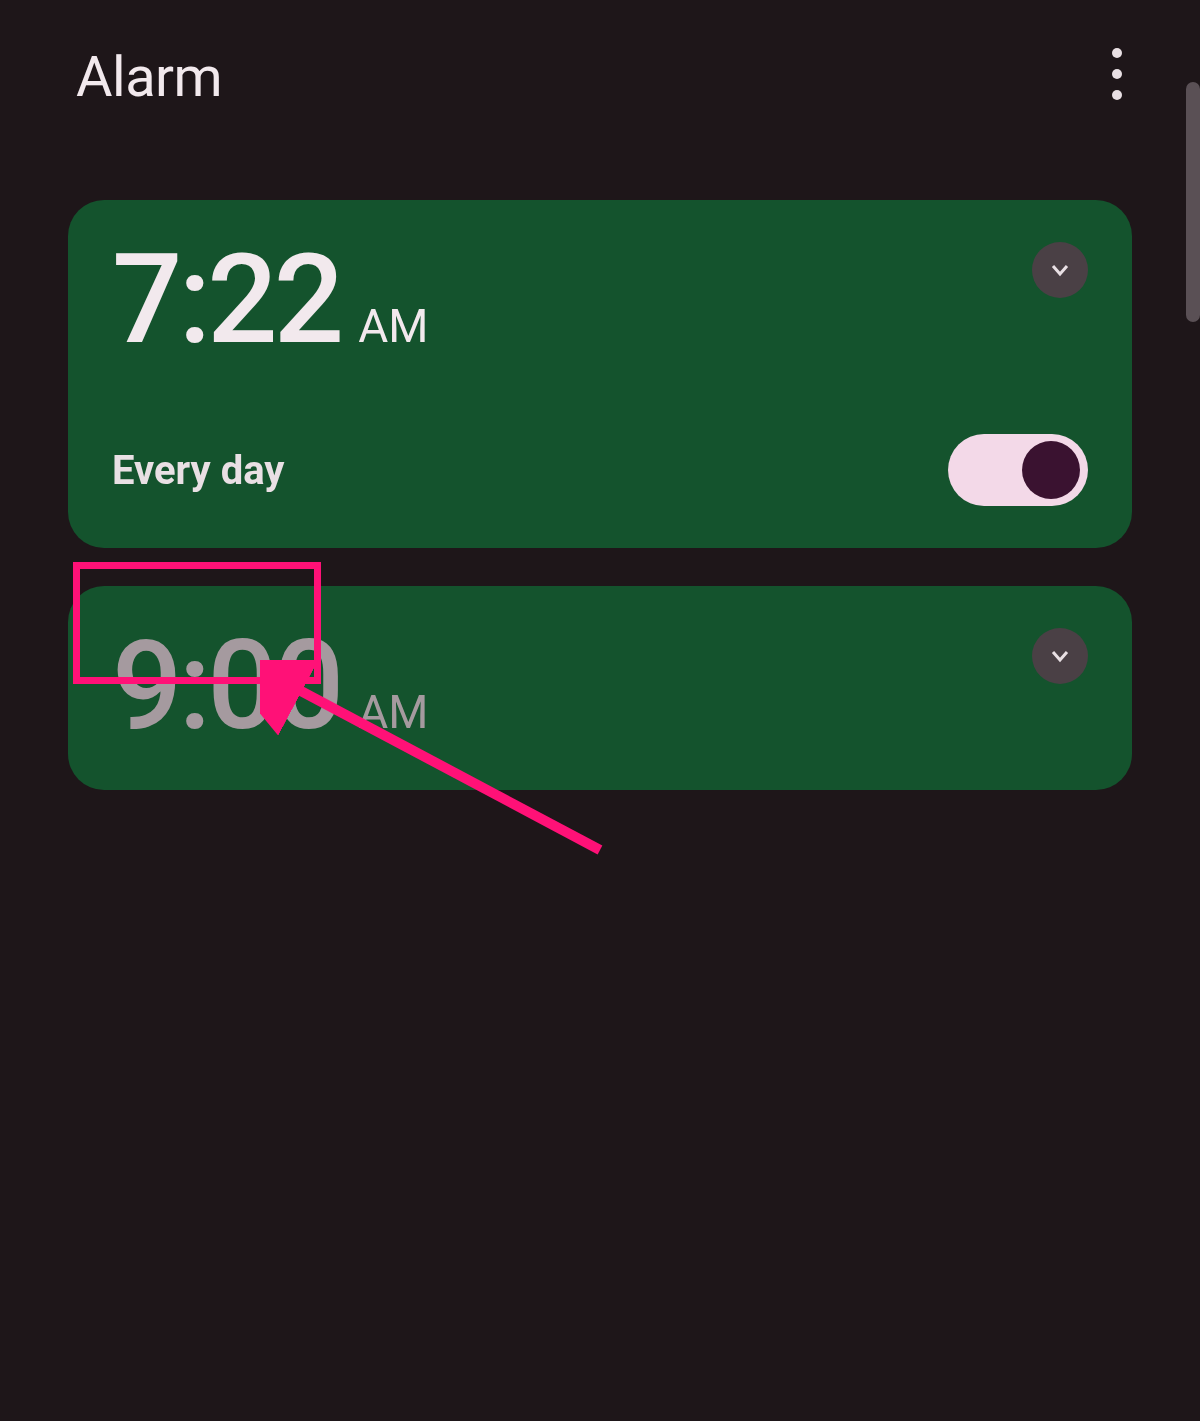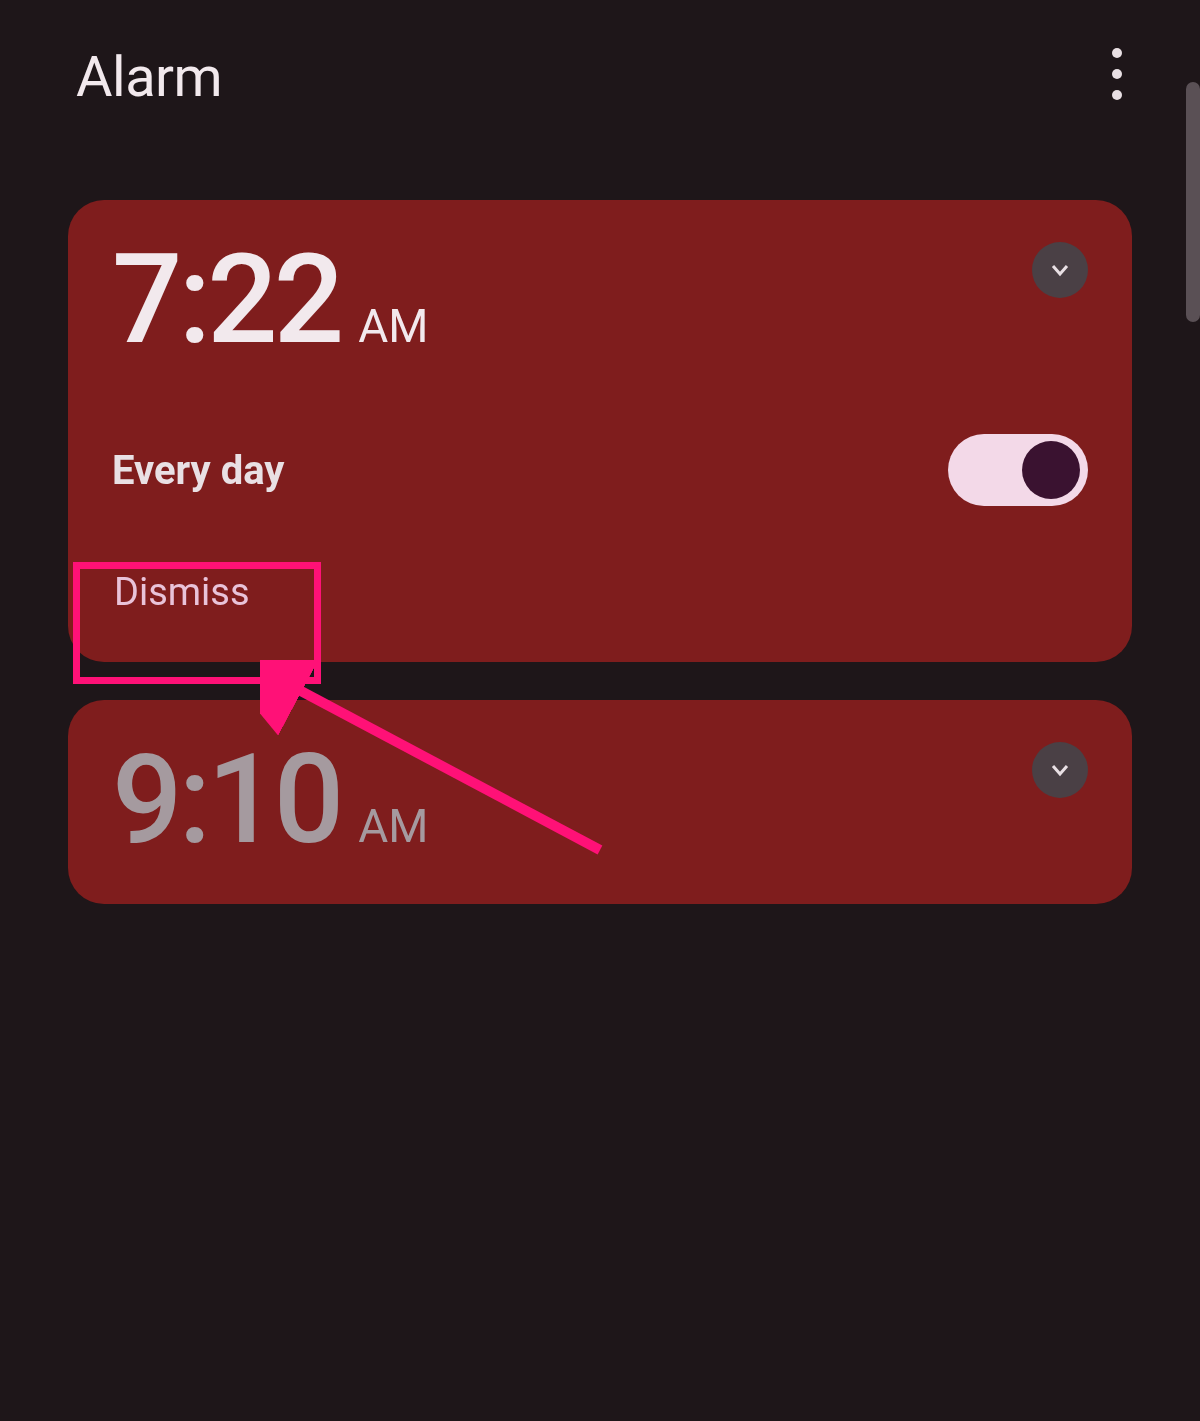--- a/index.html
+++ b/index.html
@@ -42,21 +42,21 @@
       background: #e9e0e4;
     }
     .alarm-list {
       padding: 0 68px;
       display: flex;
       flex-direction: column;
       gap: 38px;
       margin-top: 50px;
     }
     .alarm-card {
-      background: #7f1d1d;
+      background: #14532d;
       border-radius: 36px;
       padding: 38px 44px 42px 44px;
       position: relative;
     }
     .alarm-time-row {
       display: flex;
       justify-content: space-between;
       align-items: flex-start;
     }
     .alarm-time {
@@ -202,29 +202,26 @@
           <polyline points="5,8 12,16 19,8"></polyline>
         </svg>
       </div>
     </div>
     <div class="alarm-schedule-row">
       <span class="alarm-schedule-text">Every day</span>
       <div class="toggle on">
         <div class="toggle-knob"></div>
       </div>
     </div>
-    <div class="dismiss-row">
-      <span class="dismiss-button">Dismiss</span>
-    </div>
   </div>
 
   <div class="alarm-card inactive">
     <div class="alarm-time-row">
       <div class="alarm-time">
-        <span class="alarm-time-value">9:10</span>
+        <span class="alarm-time-value">9:00</span>
         <span class="alarm-time-period">AM</span>
       </div>
       <div class="expand-button">
         <svg class="chevron-down" viewBox="0 0 24 24" fill="none" stroke="#e9e0e4" stroke-width="3">
           <polyline points="5,8 12,16 19,8"></polyline>
         </svg>
       </div>
     </div>
   </div>
 

